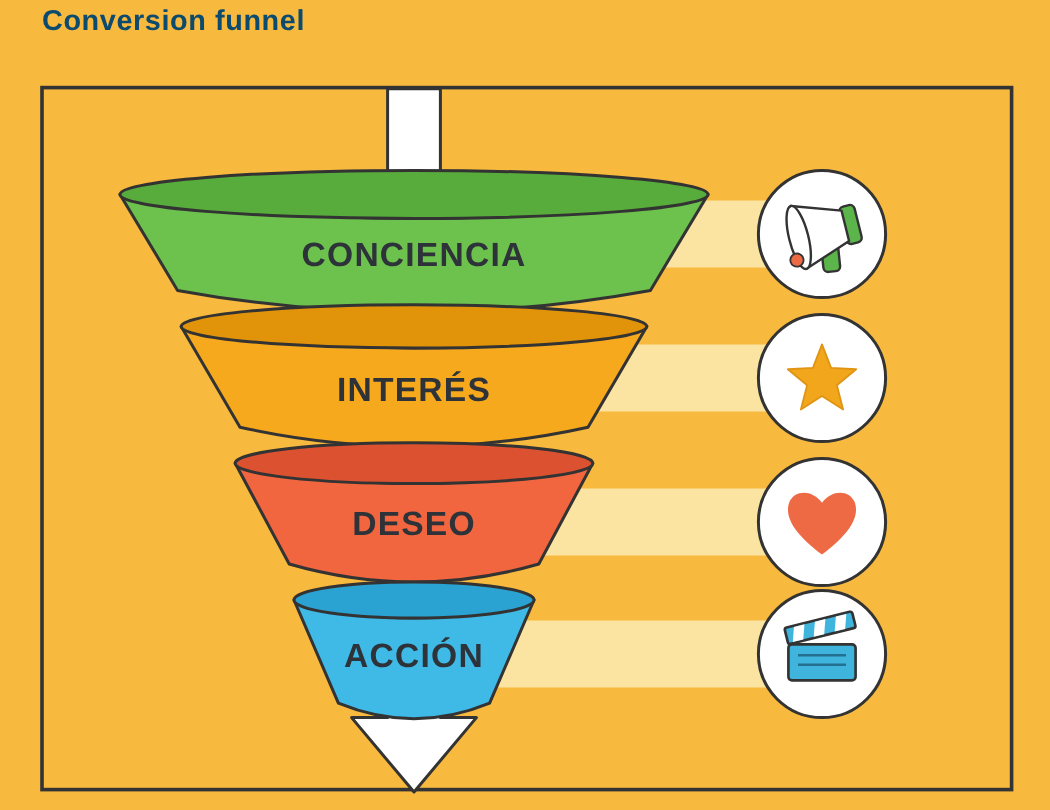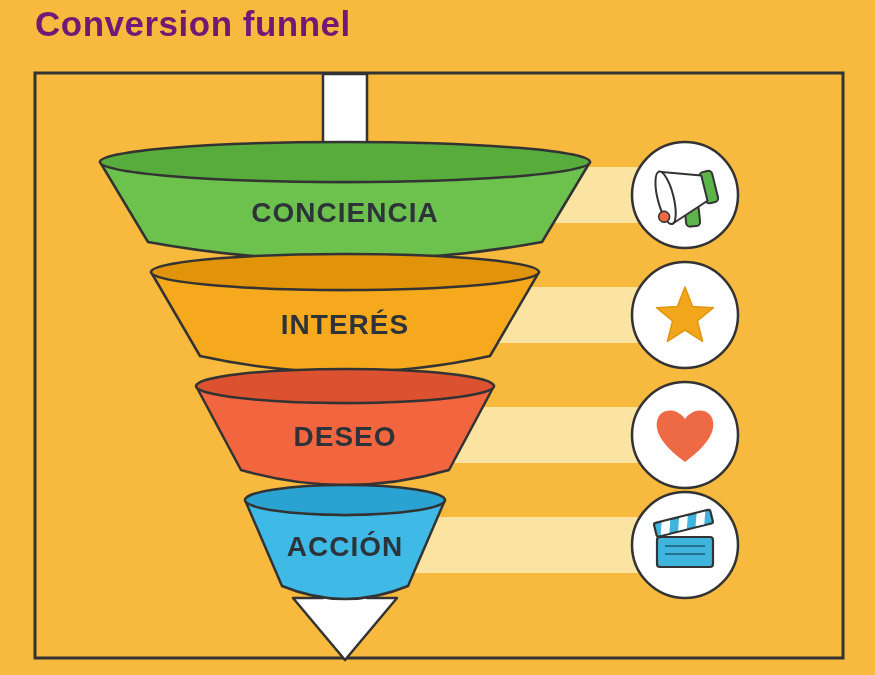--- a/index.html
+++ b/index.html
@@ -5,22 +5,22 @@
   html,body { margin:0; padding:0; }
   body {
     width:875px; height:675px;
     background:#F7B93E;
     position:relative;
     overflow:hidden;
     font-family:"Liberation Sans", sans-serif;
   }
   .page-title {
     position:absolute; left:35px; top:4px;
-    font-size:35px; font-weight:bold;
-    color:#701a75; letter-spacing:.5px;
+    font-size:24px; font-weight:bold;
+    color:#0c4a6e; letter-spacing:.5px;
     margin:0;
   }
   svg.diagram { position:absolute; left:0; top:0; }
   .stage-label {
     font-family:"Liberation Sans", sans-serif;
     font-weight:bold; font-size:28px;
     fill:#2D3339; letter-spacing:1px;
   }
 </style>
 </head>

